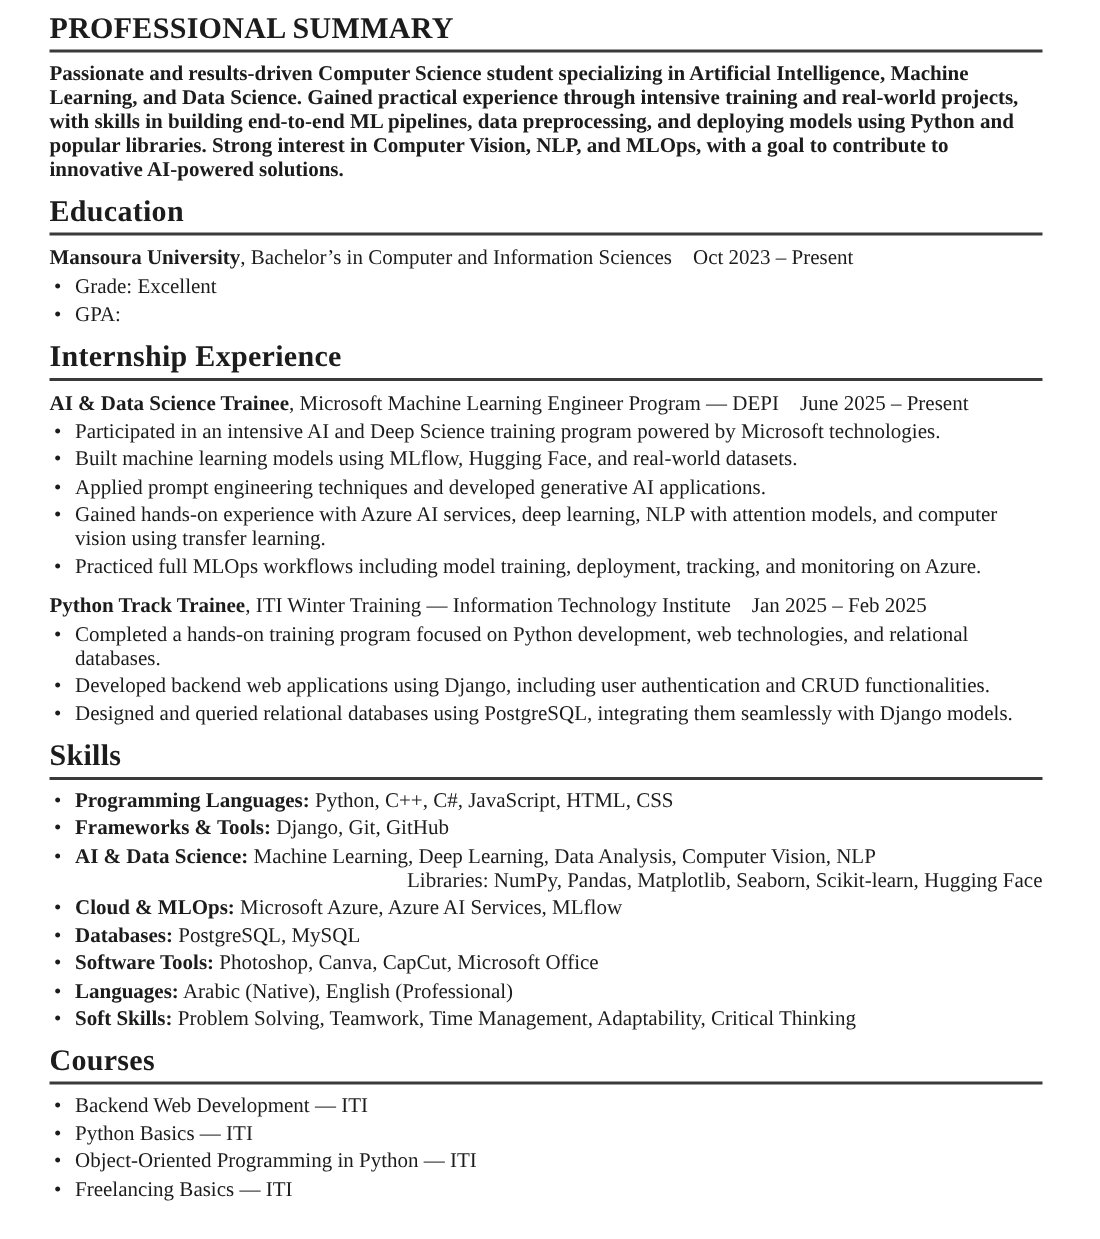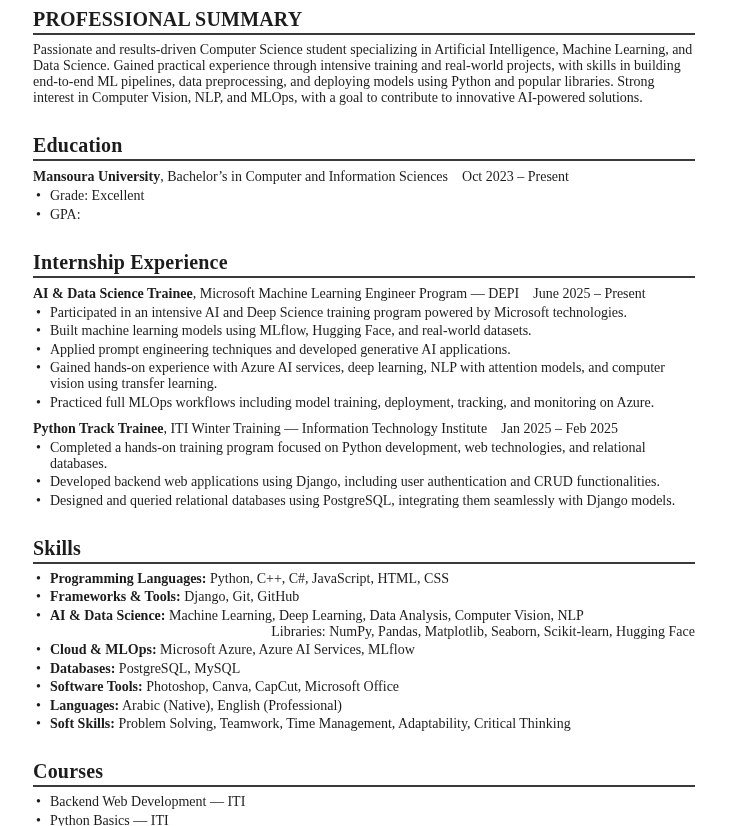--- a/index.html
+++ b/index.html
@@ -11,37 +11,38 @@
     font-family: "Liberation Serif", "DejaVu Serif", serif;
     font-size: 14px;
     overflow: hidden;
   }
   .page {
     box-sizing: border-box;
     width: 733px;
     height: 826px;
     padding: 9px 38px 0 33px;
   }
-  .sec { margin-top: 29px; }
+  .sec { margin-top: 9px; }
   .sec:first-child { margin-top: 0; }
   h2 {
     margin: 0;
     font-size: 20px;
     line-height: 21px;
     font-weight: bold;
     letter-spacing: 0.2px;
   }
   .rule {
     height: 2px;
     background: #3a3a3a;
     margin: 3px 0 7px 0;
   }
   .para {
     margin: 0;
     line-height: 16px;
+    font-weight: bold;
   }
   .entry { margin-top: 4px; }
   .entry + .entry { margin-top: 9px; }
   .entry-head {
     display: flex;
     justify-content: flex-start;
     align-items: baseline;
     line-height: 17px;
   }
   .entry-title { }

